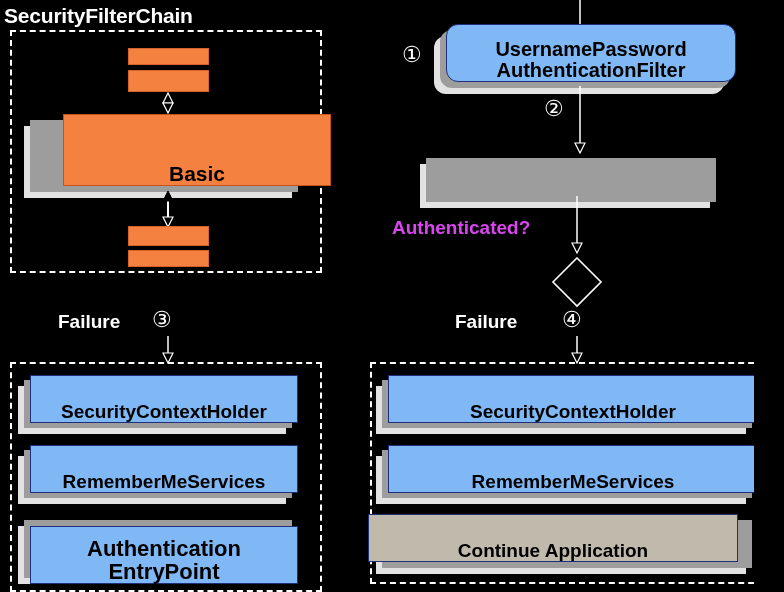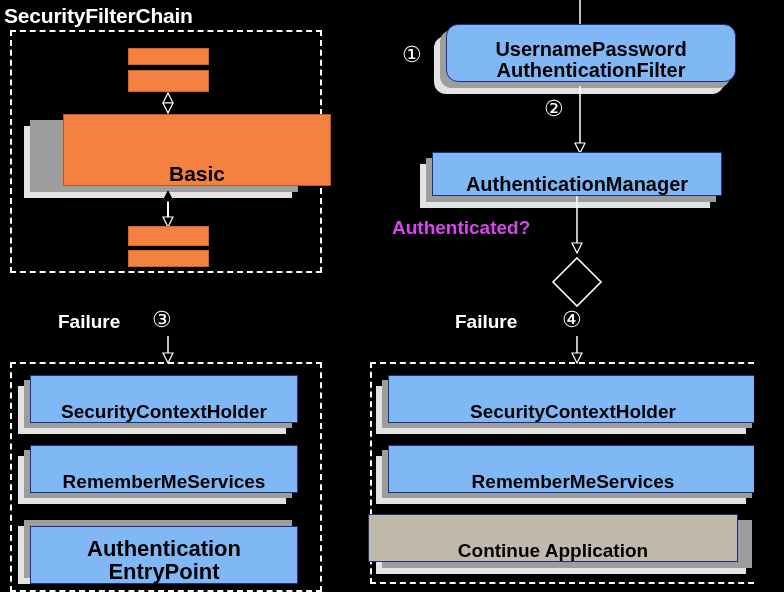--- a/index.html
+++ b/index.html
@@ -191,23 +191,20 @@
     <span class="lbl">
       <span>UsernamePassword</span><br>
       <span>AuthenticationFilter</span>
     </span>
   </div>
 
   <div class="abs circle-num" style="left:544px;top:98px;">②</div>
 
   <div class="abs shadow-light" style="left:420px;top:164px;width:290px;height:44px;"></div>
   <div class="abs shadow-dark" style="left:426px;top:158px;width:290px;height:44px;"></div>
-  <div class="abs node blue" style="left:432px;top:152px;width:290px;height:44px;font-size:20px;">
-    <span class="lbl">AuthenticationManager</span>
-  </div>
 
   <div class="abs question-label" style="left:392px;top:218px;">Authenticated?</div>
 
   <div class="abs flow-label" style="left:58px;top:312px;">Failure</div>
   <div class="abs circle-num" style="left:152px;top:309px;">③</div>
 
   <div class="abs flow-label" style="left:455px;top:312px;">Failure</div>
   <div class="abs circle-num" style="left:562px;top:309px;">④</div>
 
   <div class="abs panel" style="left:10px;top:362px;width:312px;height:230px;"></div>

